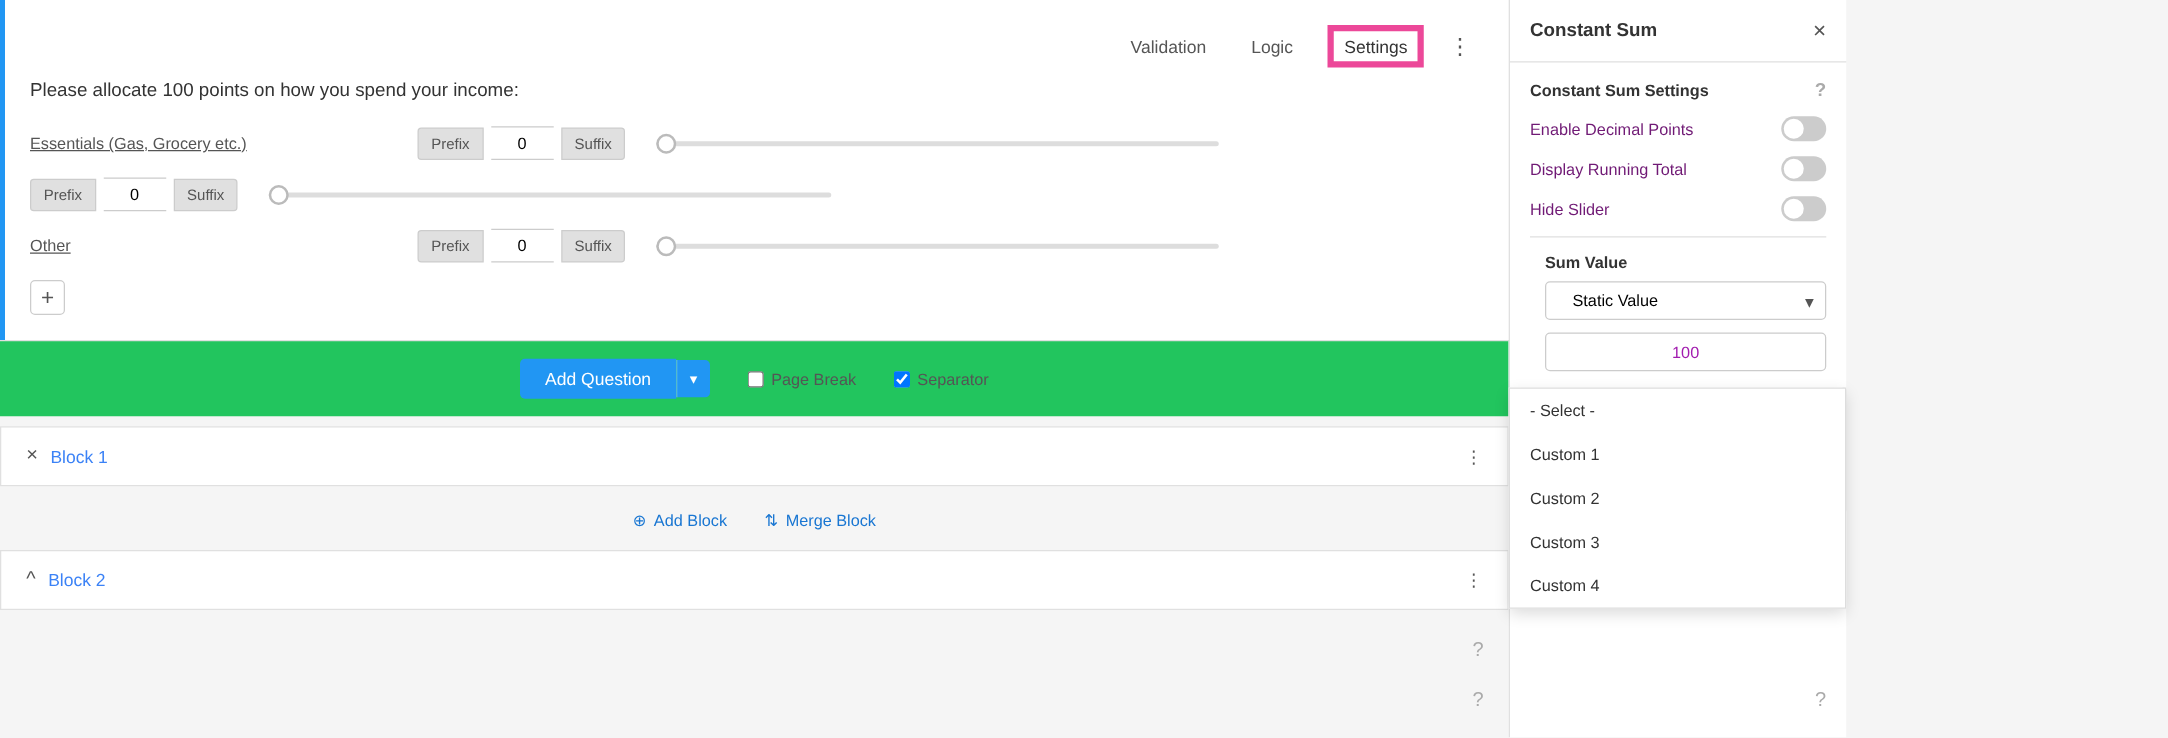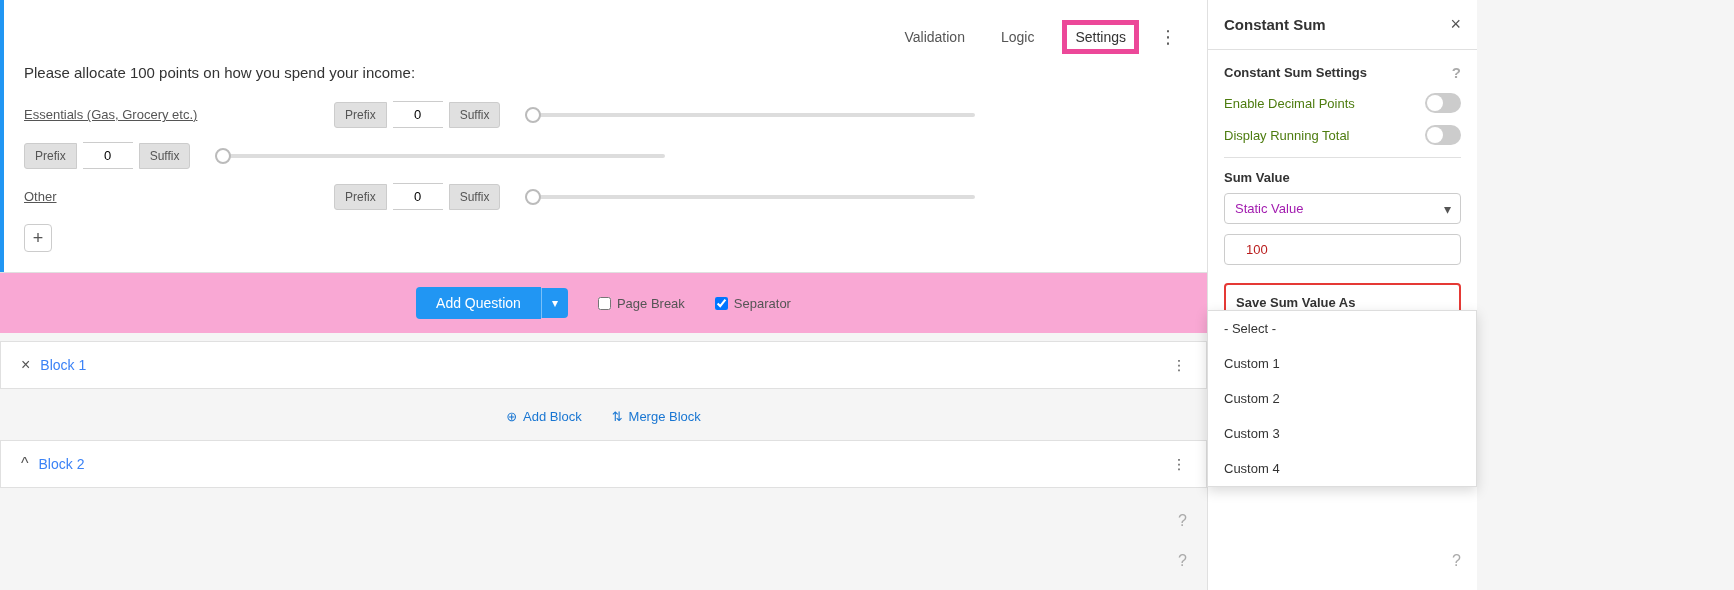--- a/index.html
+++ b/index.html
@@ -160,21 +160,21 @@
     .edit-rows-link {
       text-align: right;
       color: #1976D2;
       font-size: 13px;
       cursor: pointer;
       margin-top: 8px;
     }
 
     
     .add-question-bar {
-      background: #f9a8d4;
+      background: #22c55e;
       display: flex;
       align-items: center;
       justify-content: center;
       gap: 30px;
       padding: 14px 20px;
       border-top: 1px solid #e0e0e0;
     }
 
     .add-question-btn-group {
       display: flex;
@@ -328,21 +328,21 @@
 
     .setting-row {
       display: flex;
       align-items: center;
       justify-content: space-between;
       margin-bottom: 12px;
     }
 
     .setting-label {
       font-size: 13px;
-      color: #4d7c0f;
+      color: #701a75;
     }
 
     
     .toggle {
       width: 36px;
       height: 20px;
       background: #ccc;
       border-radius: 10px;
       position: relative;
       cursor: pointer;
@@ -361,36 +361,37 @@
     }
 
     .divider {
       border: none;
       border-top: 1px solid #e0e0e0;
       margin: 12px 0;
     }
 
     .sum-value-section {
       margin-top: 4px;
+      margin-left: 12px;
     }
 
     .subsection-label {
       font-size: 13px;
       font-weight: 600;
       color: #333;
       margin-bottom: 8px;
     }
 
     .select-dropdown {
       width: 100%;
-      padding: 7px 10px;
+      padding: 7px 21px;
       border: 1px solid #ccc;
       border-radius: 4px;
       font-size: 13px;
-      color: #a21caf;
+      color: #000000;
       background: #fff;
       appearance: none;
       cursor: pointer;
       position: relative;
     }
 
     .select-wrapper {
       position: relative;
       margin-bottom: 10px;
     }
@@ -404,23 +405,24 @@
       color: #555;
       pointer-events: none;
     }
 
     .value-text-input {
       width: 100%;
       padding: 7px 21px;
       border: 1px solid #ccc;
       border-radius: 4px;
       font-size: 13px;
-      color: #b91c1c;
+      color: #a21caf;
       outline: none;
       margin-bottom: 10px;
+      text-align: center;
     }
 
     .save-sum-section {
       margin-top: 8px;
       border: 2px solid #e53935;
       padding: 10px;
       border-radius: 4px;
     }
 
     .save-sum-label {
@@ -604,20 +606,24 @@
       <div class="setting-row">
         <span class="setting-label">Enable Decimal Points</span>
         <div class="toggle"></div>
       </div>
 
       <div class="setting-row">
         <span class="setting-label">Display Running Total</span>
         <div class="toggle"></div>
       </div>
 
+      <div class="setting-row">
+        <span class="setting-label">Hide Slider</span>
+        <div class="toggle"></div>
+      </div>
 
       <hr class="divider">
 
       <div class="sum-value-section">
         <div class="subsection-label">Sum Value</div>
         <div class="select-wrapper">
           <select class="select-dropdown">
             <option>Static Value</option>
             <option>Dynamic Value</option>
           </select>

